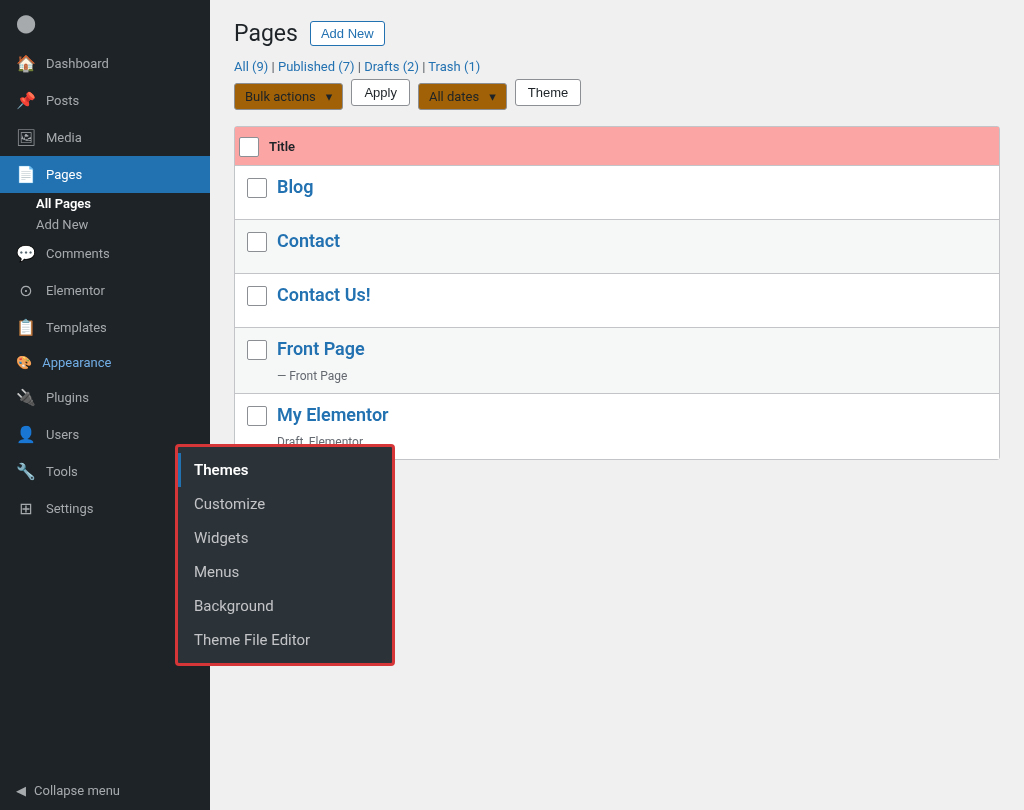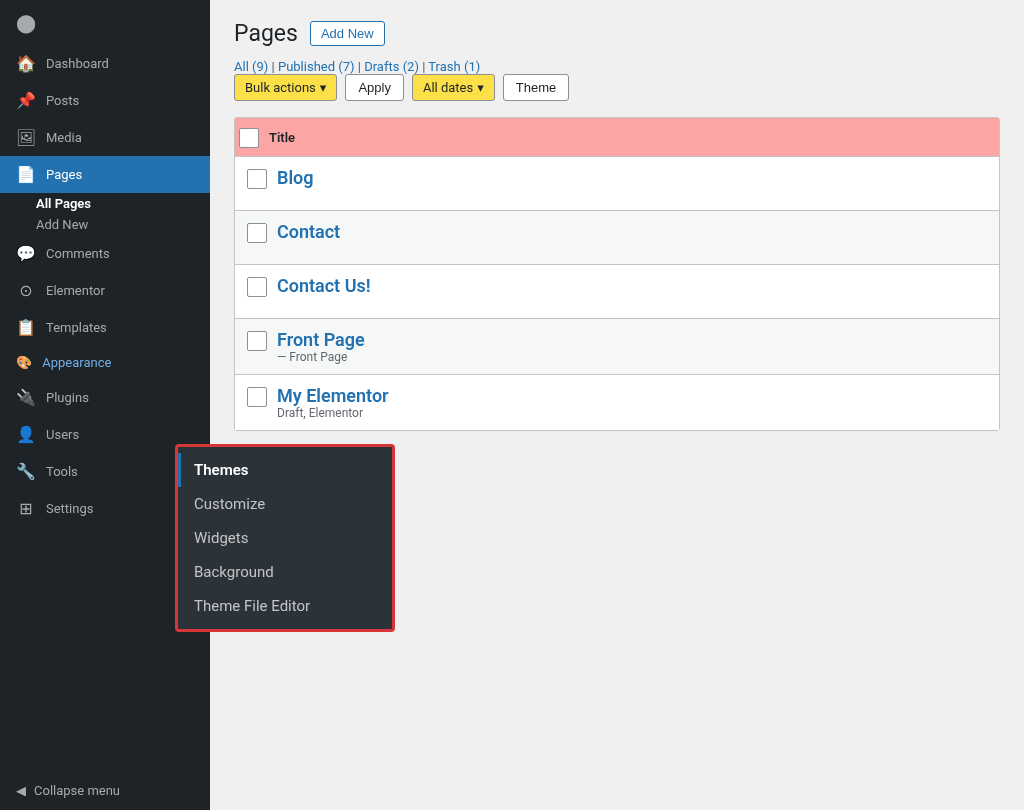--- a/index.html
+++ b/index.html
@@ -89,28 +89,29 @@
     .filter-links a { color: #2271b1; text-decoration: none; }
     .filter-bar {
       display: flex;
       align-items: center;
       gap: 8px;
       margin-bottom: 16px;
     }
     .select-dropdown {
       display: flex;
       align-items: center;
-      gap: 4px;
+      gap: 10px;
       border: 1px solid #8c8f94;
-      background: #fde047;
+      background: #a16207;
       border-radius: 3px;
       padding: 5px 10px;
       font-size: 13px;
       color: #1d2327;
       cursor: pointer;
+      margin-top: 9px;
     }
     .apply-btn, .filter-btn {
       border: 1px solid #8c8f94;
       background: #fff;
       color: #1d2327;
       padding: 5px 12px;
       font-size: 13px;
       border-radius: 3px;
       cursor: pointer;
     }
@@ -144,21 +145,21 @@
       height: 20px;
       border: 1px solid #8c8f94;
       border-radius: 2px;
       margin-right: 10px;
       flex-shrink: 0;
       margin-top: 2px;
       background: #fff;
       cursor: pointer;
     }
     .row-title { color: #2271b1; font-size: 18px; font-weight: 600; cursor: pointer; }
-    .row-sub { font-size: 12px; color: #646970; margin-top: 0; }
+    .row-sub { font-size: 12px; color: #646970; margin-top: 10px; }
 
     
     .appearance-dropdown {
       position: absolute;
       left: 175px;
       top: 444px;
       width: 220px;
       background: #2c3338;
       border: 3px solid #d63638;
       border-radius: 4px;
@@ -262,20 +263,23 @@
     <div class="dropdown-item active-dropdown">
       <span>Themes</span>
     </div>
     <div class="dropdown-item">
       <span>Customize</span>
     </div>
     <div class="dropdown-item">
       <span>Widgets</span>
     </div>
     <div class="dropdown-item">
+      <span>Menus</span>
+    </div>
+    <div class="dropdown-item">
       <span>Background</span>
     </div>
     <div class="dropdown-item">
       <span>Theme File Editor</span>
     </div>
   </div>
 </div>
 
 <div class="main">
   <div class="page-header">

